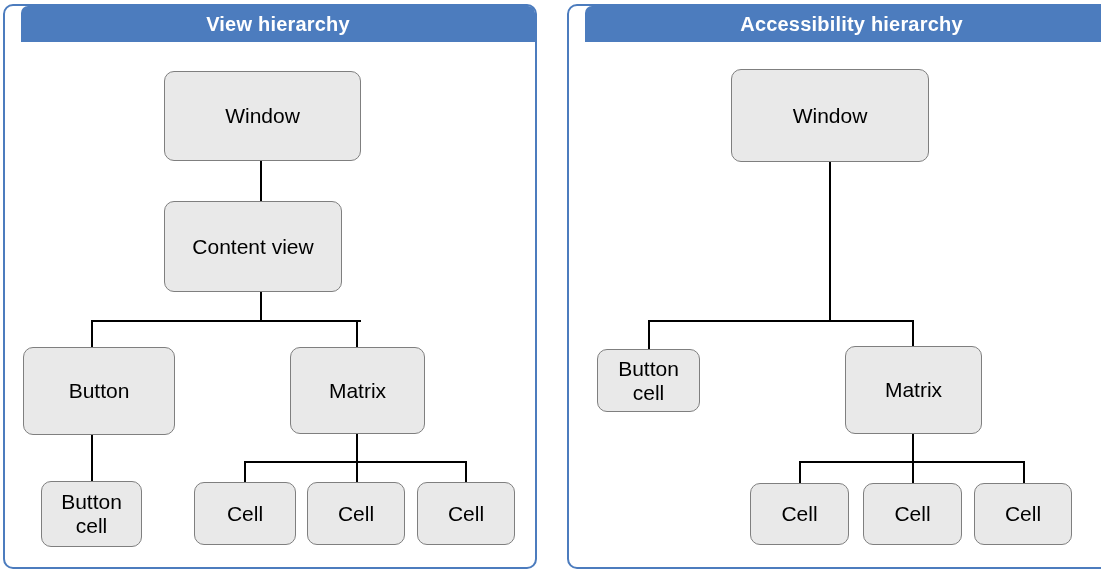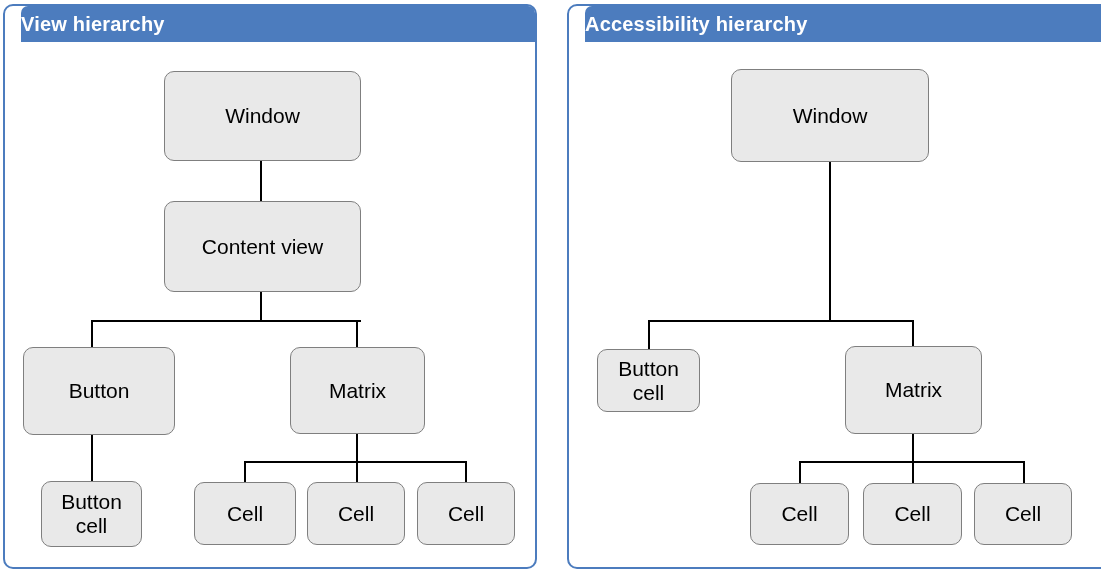--- a/index.html
+++ b/index.html
@@ -20,42 +20,42 @@
   }
   .panel.left{left:3px;width:534px;}
   .panel.right{left:567px;width:553px;}
   .panel-header{
     position:absolute;left:16px;top:0;right:0;
     height:36px;
     background:var(--blue,#4C7CBE);
     border-radius:7px 7px 0 0;
     color:var(--header-text,#ffffff);
     font-size:20px;font-weight:bold;
-    line-height:36px;
+    text-align:center;line-height:36px;
     letter-spacing:0.2px;
   }
   .node{
     position:absolute;
     background:var(--node-fill,#E9E9E9);
     border:1px solid var(--node-border,#7F7F7F);
     border-radius:10px;
     box-sizing:border-box;
     display:flex;align-items:center;justify-content:center;
     text-align:center;
     font-size:21px;line-height:1.12;
     color:var(--node-text,#000000);
     padding:2px 4px;
   }
   .edge{
     position:absolute;
     background:var(--connector,#000000);
   }
   
   .lp-window      {left:159px;top:65px; width:197px;height:90px;}
-  .lp-contentview {left:159px;top:195px;width:197px;height:91px;}
+  .lp-contentview {left:159px;top:195px;width:178px;height:91px;}
   .lp-button      {left:18px; top:341px;width:152px;height:88px;}
   .lp-matrix      {left:285px;top:341px;width:135px;height:87px;}
   .lp-buttoncell  {left:36px; top:475px;width:101px;height:66px;}
   .lp-cell1       {left:189px;top:476px;width:102px;height:63px;}
   .lp-cell2       {left:302px;top:476px;width:98px; height:63px;}
   .lp-cell3       {left:412px;top:476px;width:98px; height:63px;}
 
   .lp-e-win-cv    {left:255px;top:155px;width:2px;height:40px;}
   .lp-e-cv-bar    {left:255px;top:286px;width:2px;height:30px;}
   .lp-bar1        {left:86px; top:314px;width:270px;height:2px;}

